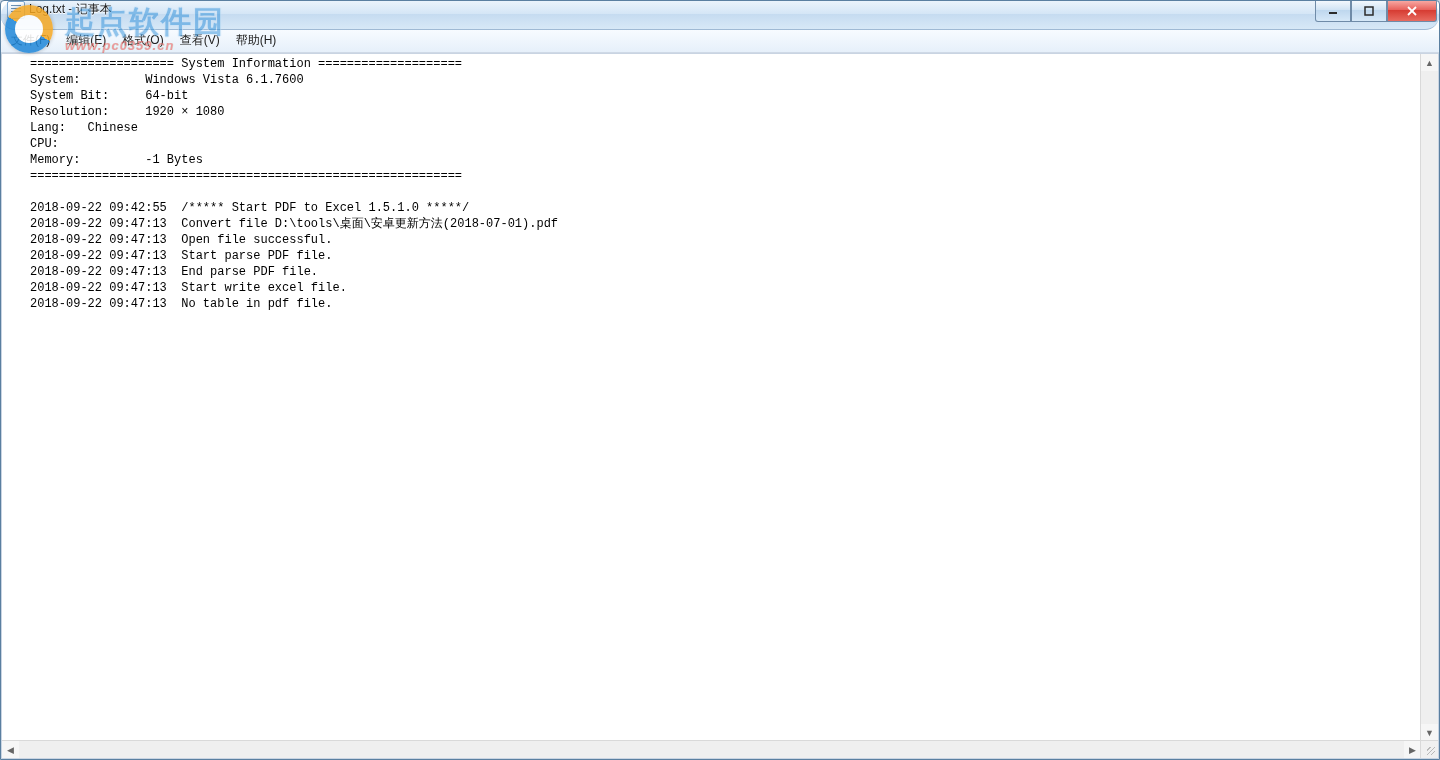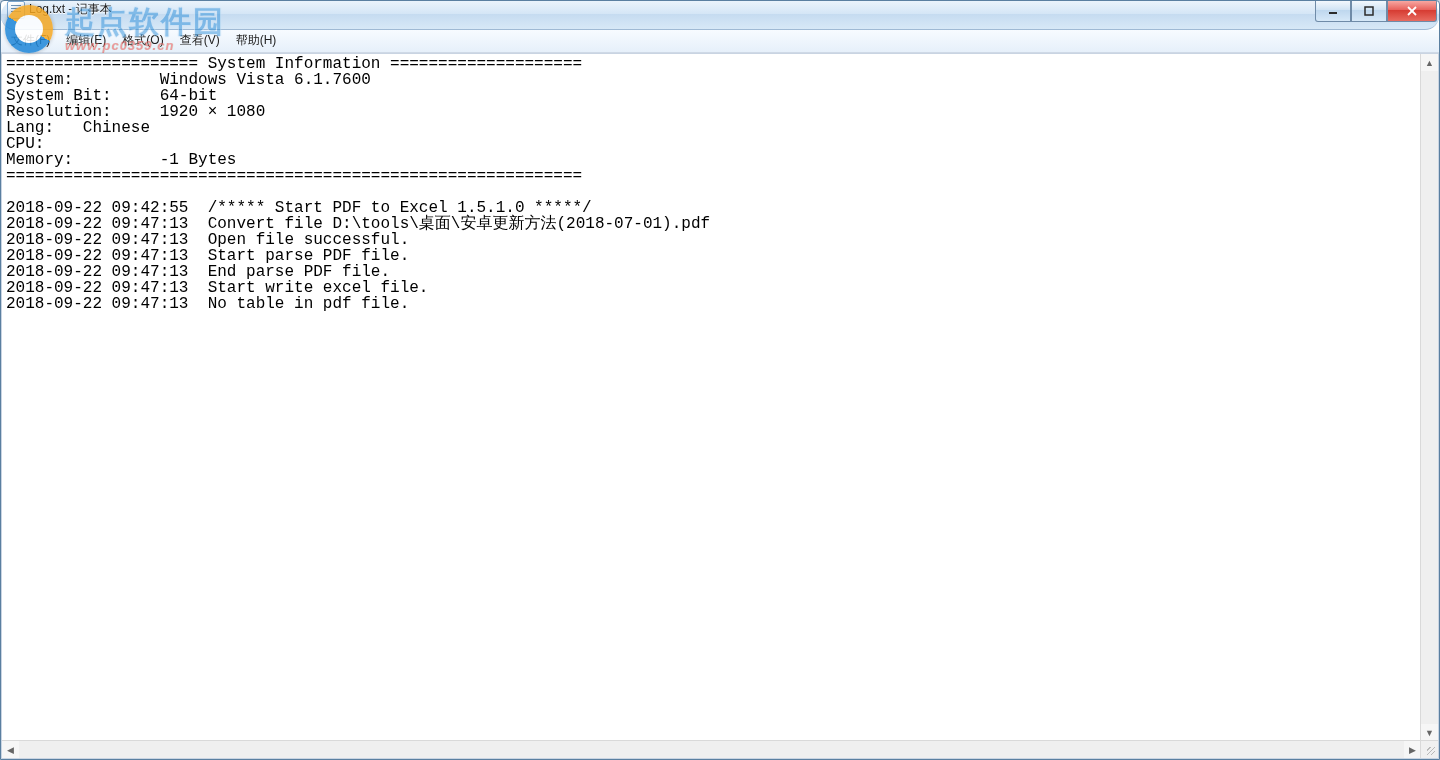--- a/index.html
+++ b/index.html
@@ -71,25 +71,26 @@
   }
   
   .client{
     flex:1;position:relative;display:flex;flex-direction:column;
     border:1px solid #c9d4e2;margin:0;background:#fff;
   }
   .textarea{
     flex:1;
     white-space:pre;
     font-family:"SimSun","NSimSun","MS Gothic","Courier New",monospace;
-    font-size:16px;line-height:16px;
+    font-size:12px;line-height:16px;
     color:#000;
     padding:2px 4px 8px 4px;
     overflow:auto;
     outline:none;
+    margin-left:24px;
   }
   
   .vscroll{
     position:absolute;right:0;top:0;bottom:17px;width:17px;
     background:#f0f0f0;border-left:1px solid #d9d9d9;
     display:flex;flex-direction:column;
   }
   .hscroll{
     position:absolute;left:0;right:17px;bottom:0;height:17px;
     background:#f0f0f0;border-top:1px solid #d9d9d9;

